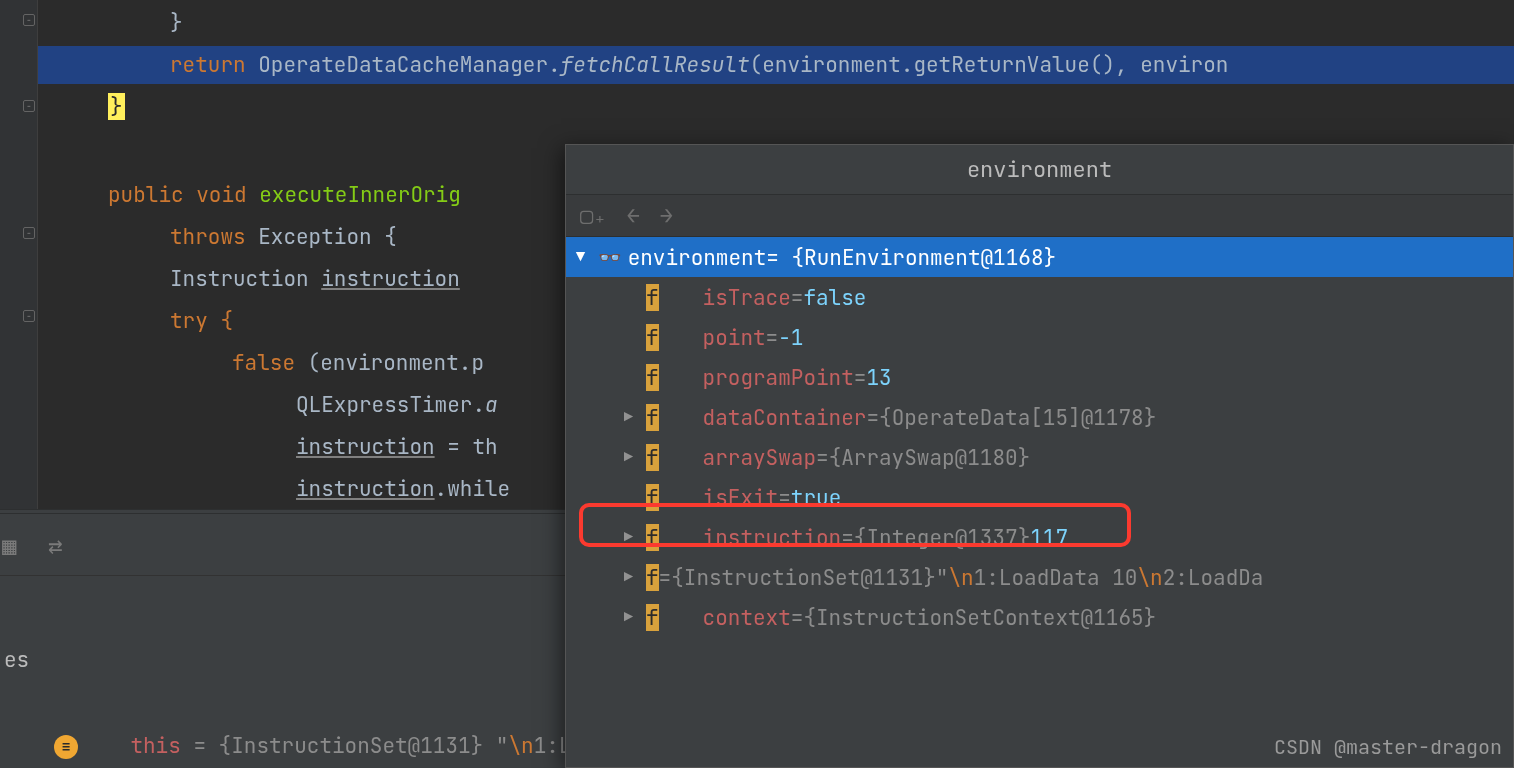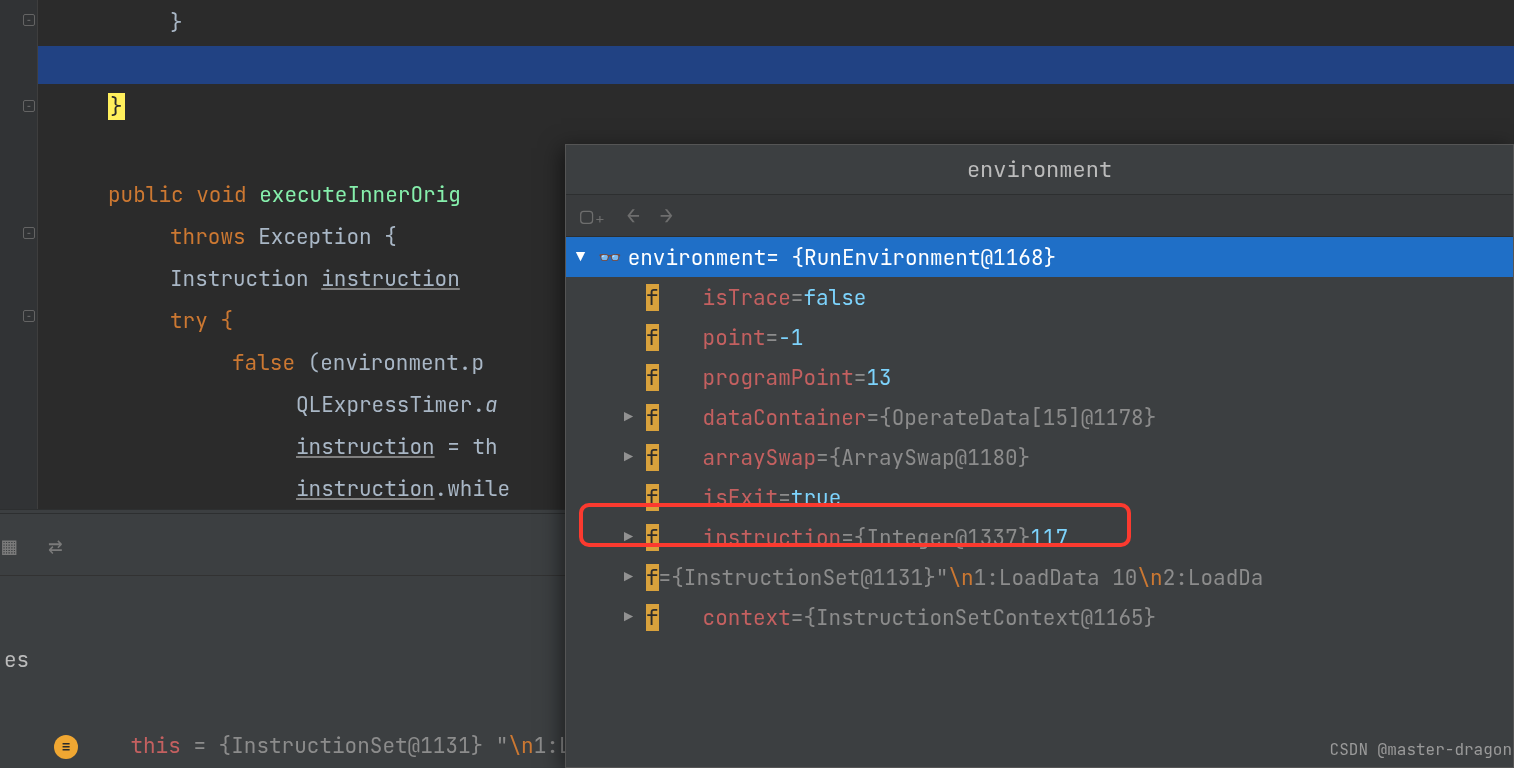--- a/index.html
+++ b/index.html
@@ -135,41 +135,42 @@
     position:absolute;
     left:13px; top:266px;
     width:552px; height:44px;
     border:4px solid #fb3a2f;
     border-radius:10px;
     pointer-events:none;
   }
 
   .watermark {
     position:absolute;
-    right:2px; bottom:8px;
-    font-size:16px;
+    right:12px; bottom:8px;
+    font-size:20px;
     color:#9a9a9a;
   }
 </style>
 </head>
 <body>
 
 <div class="editor">
   <div class="gutter">
     <div class="fold" style="top:14px">−</div>
     <div class="fold" style="top:100px">−</div>
     <div class="fold" style="top:227px">−</div>
     <div class="fold" style="top:310px">−</div>
   </div>
 
   <div class="highlightFull" style="top:46px"></div>
 
   <div class="codeLine" style="top:4px"><span style="padding-left:126px">}</span></div>
+  <div class="codeLine" style="top:46px"><span style="padding-left:126px"></span><span class="k">return </span><span class="id">OperateDataCacheManager.</span><span class="id it">fetchCallResult</span><span class="id">(environment.getReturnValue(), environ</span></div>
   <div class="codeLine" style="top:88px"><span style="padding-left:64px"></span><span class="yBrace">}</span></div>
-  <div class="codeLine" style="top:176px"><span style="padding-left:64px"></span><span class="k">public void </span><span class="id" style="color:#86efac">executeInnerOrig</span></div>
+  <div class="codeLine" style="top:176px"><span style="padding-left:64px"></span><span class="k">public void </span><span class="id" style="color:#84cc16">executeInnerOrig</span></div>
   <div class="codeLine" style="top:218px"><span style="padding-left:126px"></span><span class="k">throws </span><span class="id">Exception {</span></div>
   <div class="codeLine" style="top:260px"><span style="padding-left:126px"></span><span class="id">Instruction </span><span class="id underline">instruction</span></div>
   <div class="codeLine" style="top:302px"><span style="padding-left:126px"></span><span class="k">try {</span></div>
   <div class="codeLine" style="top:344px"><span style="padding-left:188px"></span><span class="k">false </span><span class="id">(environment.p</span></div>
   <div class="codeLine" style="top:386px"><span style="padding-left:252px"></span><span class="id">QLExpressTimer.</span><span class="id it">a</span></div>
   <div class="codeLine" style="top:428px"><span style="padding-left:252px"></span><span class="id underline">instruction</span><span class="id"> = th</span></div>
   <div class="codeLine" style="top:470px"><span style="padding-left:252px"></span><span class="id underline">instruction</span><span class="id">.while</span></div>
 </div>
 
 <div class="hdiv"></div>

